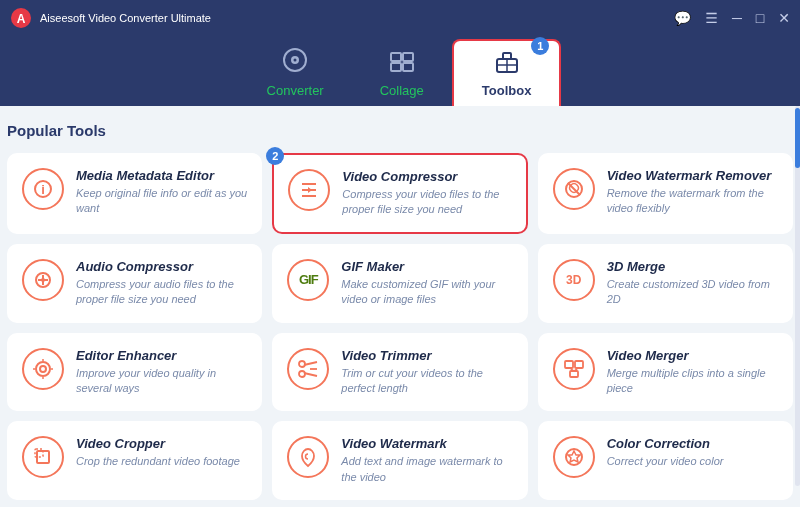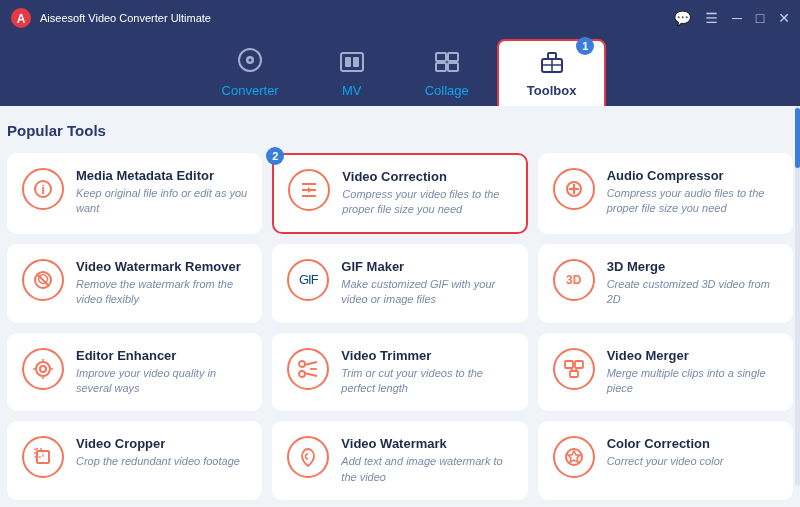--- a/index.html
+++ b/index.html
@@ -50,21 +50,21 @@
       padding: 0 40px;
       height: 70px;
       align-items: flex-end;
     }
     .nav-tab {
       display: flex;
       flex-direction: column;
       align-items: center;
       justify-content: center;
       padding: 10px 28px 8px;
-      color: #0ea5e9;
+      color: #22c55e;
       cursor: pointer;
       font-size: 13px;
       gap: 4px;
       border-radius: 8px 8px 0 0;
       min-width: 90px;
     }
     .nav-tab.active {
       background: #ffffff;
       color: #2b3a6b;
       font-weight: 600;
@@ -118,20 +118,21 @@
       flex-shrink: 0;
       color: #f4765a;
       font-size: 18px;
     }
     .tool-info {}
     .tool-name {
       font-size: 13px;
       font-weight: 700;
       color: #1e2a4a;
       margin-bottom: 3px;
+      font-style: italic;
     }
     .tool-desc {
       font-size: 11px;
       color: #7a8aaa;
       line-height: 1.4;
       font-style: italic;
     }
 
     
     .main-content::-webkit-scrollbar { width: 6px; }
@@ -170,22 +171,22 @@
       justify-content: center;
       position: absolute;
     }
     .container {
       position: relative;
     }
 
     
     .gif-text {
       font-size: 13px;
-      font-weight: 400;
-      color: #0c4a6e;
+      font-weight: 700;
+      color: #4d7c0f;
       letter-spacing: -1px;
     }
     .three-d-text {
       font-size: 12px;
       font-weight: 800;
       color: #f4765a;
       text-align: right;
     }
   </style>
 </head>
@@ -218,30 +219,20 @@
           <circle cx="13" cy="13" r="11" stroke="#a0aed0" stroke-width="2" fill="none"></circle>
           <circle cx="13" cy="13" r="4" fill="#a0aed0"></circle>
           <circle cx="13" cy="13" r="1.5" fill="#2b3a6b"></circle>
         </svg>
       </span>
       <span>Converter</span>
     </div>
     <div class="nav-tab">
       <span class="tab-icon">
         <svg width="26" height="22" viewBox="0 0 26 22" fill="none">
-          <rect x="2" y="2" width="22" height="18" rx="2" stroke="#a0aed0" stroke-width="2" fill="none"></rect>
-          <rect x="6" y="6" width="6" height="10" rx="1" fill="#a0aed0"></rect>
-          <rect x="14" y="6" width="6" height="10" rx="1" fill="#a0aed0"></rect>
-        </svg>
-      </span>
-      <span>MV</span>
-    </div>
-    <div class="nav-tab">
-      <span class="tab-icon">
-        <svg width="26" height="22" viewBox="0 0 26 22" fill="none">
           <rect x="2" y="2" width="10" height="8" rx="1" stroke="#a0aed0" stroke-width="2" fill="none"></rect>
           <rect x="14" y="2" width="10" height="8" rx="1" stroke="#a0aed0" stroke-width="2" fill="none"></rect>
           <rect x="2" y="12" width="10" height="8" rx="1" stroke="#a0aed0" stroke-width="2" fill="none"></rect>
           <rect x="14" y="12" width="10" height="8" rx="1" stroke="#a0aed0" stroke-width="2" fill="none"></rect>
         </svg>
       </span>
       <span>Collage</span>
     </div>
     <div class="nav-tab active" style="position:relative;">
 
@@ -284,51 +275,51 @@
         </div>
         <div class="tool-icon-wrap">
           <svg width="22" height="20" viewBox="0 0 22 20" fill="none">
             <line x1="4" y1="4" x2="18" y2="4" stroke="#f4765a" stroke-width="2"></line>
             <line x1="4" y1="10" x2="18" y2="10" stroke="#f4765a" stroke-width="2"></line>
             <line x1="4" y1="16" x2="18" y2="16" stroke="#f4765a" stroke-width="2"></line>
             <polygon points="10,7 14,10 10,13" fill="#f4765a"></polygon>
           </svg>
         </div>
         <div class="tool-info">
-          <div class="tool-name">Video Correction</div>
+          <div class="tool-name">Video Compressor</div>
           <div class="tool-desc">Compress your video files to the proper file size you need</div>
+        </div>
+      </div>
+
+      <div class="tool-card">
+        <div class="tool-icon-wrap">
+          <svg width="22" height="22" viewBox="0 0 22 22" fill="none">
+            <circle cx="11" cy="11" r="8" stroke="#f4765a" stroke-width="2" fill="none"></circle>
+            <line x1="5" y1="5" x2="17" y2="17" stroke="#f4765a" stroke-width="2"></line>
+            <path d="M8 7 Q11 4 14 7 Q17 10 14 13 Q11 16 8 13 Q5 10 8 7Z" stroke="#f4765a" stroke-width="1.5" fill="none"></path>
+          </svg>
+        </div>
+        <div class="tool-info">
+          <div class="tool-name">Video Watermark Remover</div>
+          <div class="tool-desc">Remove the watermark from the video flexibly</div>
         </div>
       </div>
 
       <div class="tool-card">
         <div class="tool-icon-wrap">
           <svg width="22" height="20" viewBox="0 0 22 20" fill="none">
             <circle cx="11" cy="10" r="7" stroke="#f4765a" stroke-width="2" fill="none"></circle>
             <line x1="6" y1="10" x2="16" y2="10" stroke="#f4765a" stroke-width="2"></line>
             <line x1="11" y1="5" x2="11" y2="15" stroke="#f4765a" stroke-width="2"></line>
             <circle cx="11" cy="10" r="2" fill="#f4765a"></circle>
           </svg>
         </div>
         <div class="tool-info">
           <div class="tool-name">Audio Compressor</div>
           <div class="tool-desc">Compress your audio files to the proper file size you need</div>
-        </div>
-      </div>
-
-      <div class="tool-card">
-        <div class="tool-icon-wrap">
-          <svg width="22" height="22" viewBox="0 0 22 22" fill="none">
-            <circle cx="11" cy="11" r="8" stroke="#f4765a" stroke-width="2" fill="none"></circle>
-            <line x1="5" y1="5" x2="17" y2="17" stroke="#f4765a" stroke-width="2"></line>
-            <path d="M8 7 Q11 4 14 7 Q17 10 14 13 Q11 16 8 13 Q5 10 8 7Z" stroke="#f4765a" stroke-width="1.5" fill="none"></path>
-          </svg>
-        </div>
-        <div class="tool-info">
-          <div class="tool-name">Video Watermark Remover</div>
-          <div class="tool-desc">Remove the watermark from the video flexibly</div>
         </div>
       </div>
 
       <div class="tool-card">
         <div class="tool-icon-wrap">
           <span class="gif-text">GIF</span>
         </div>
         <div class="tool-info">
           <div class="tool-name">GIF Maker</div>
           <div class="tool-desc">Make customized GIF with your video or image files</div>

